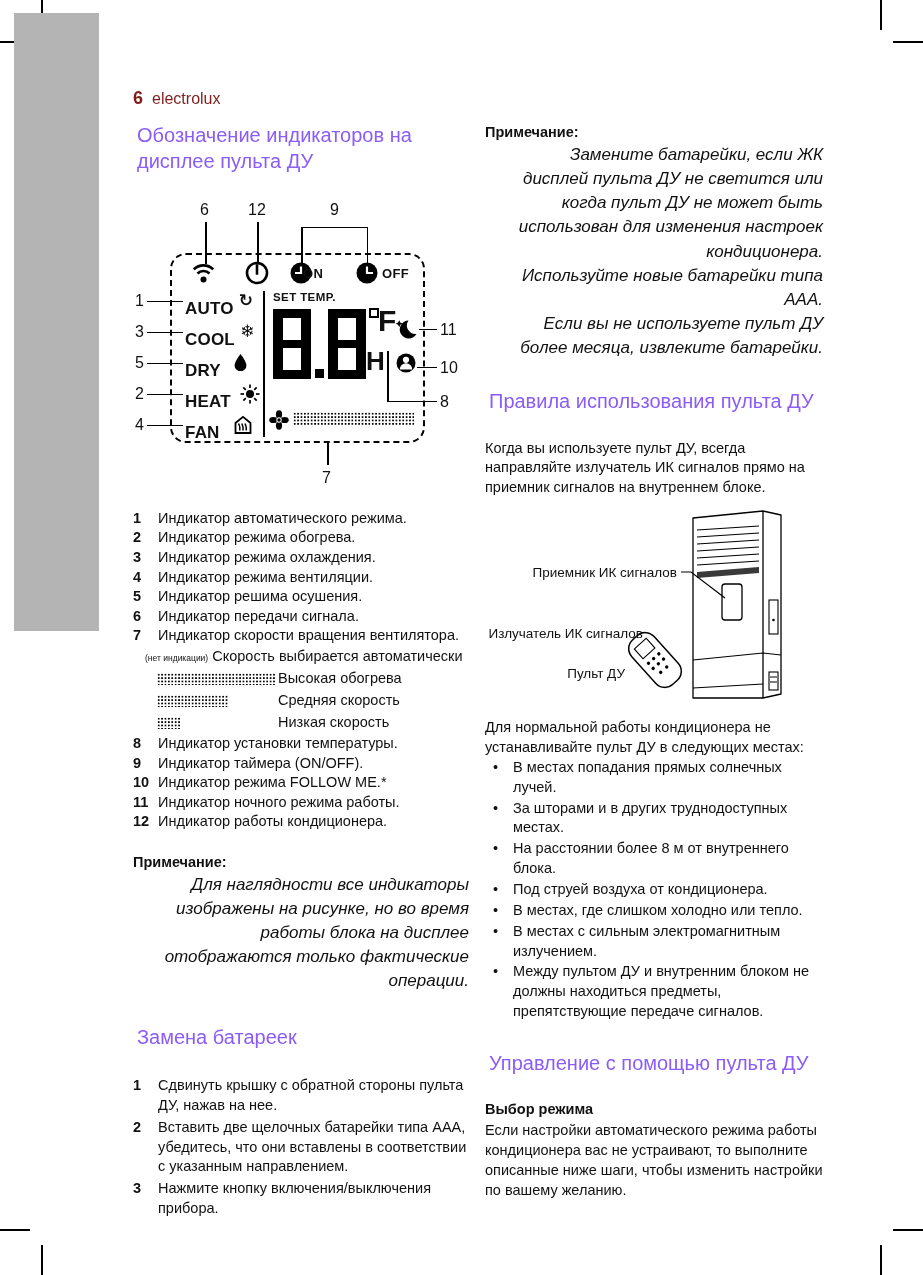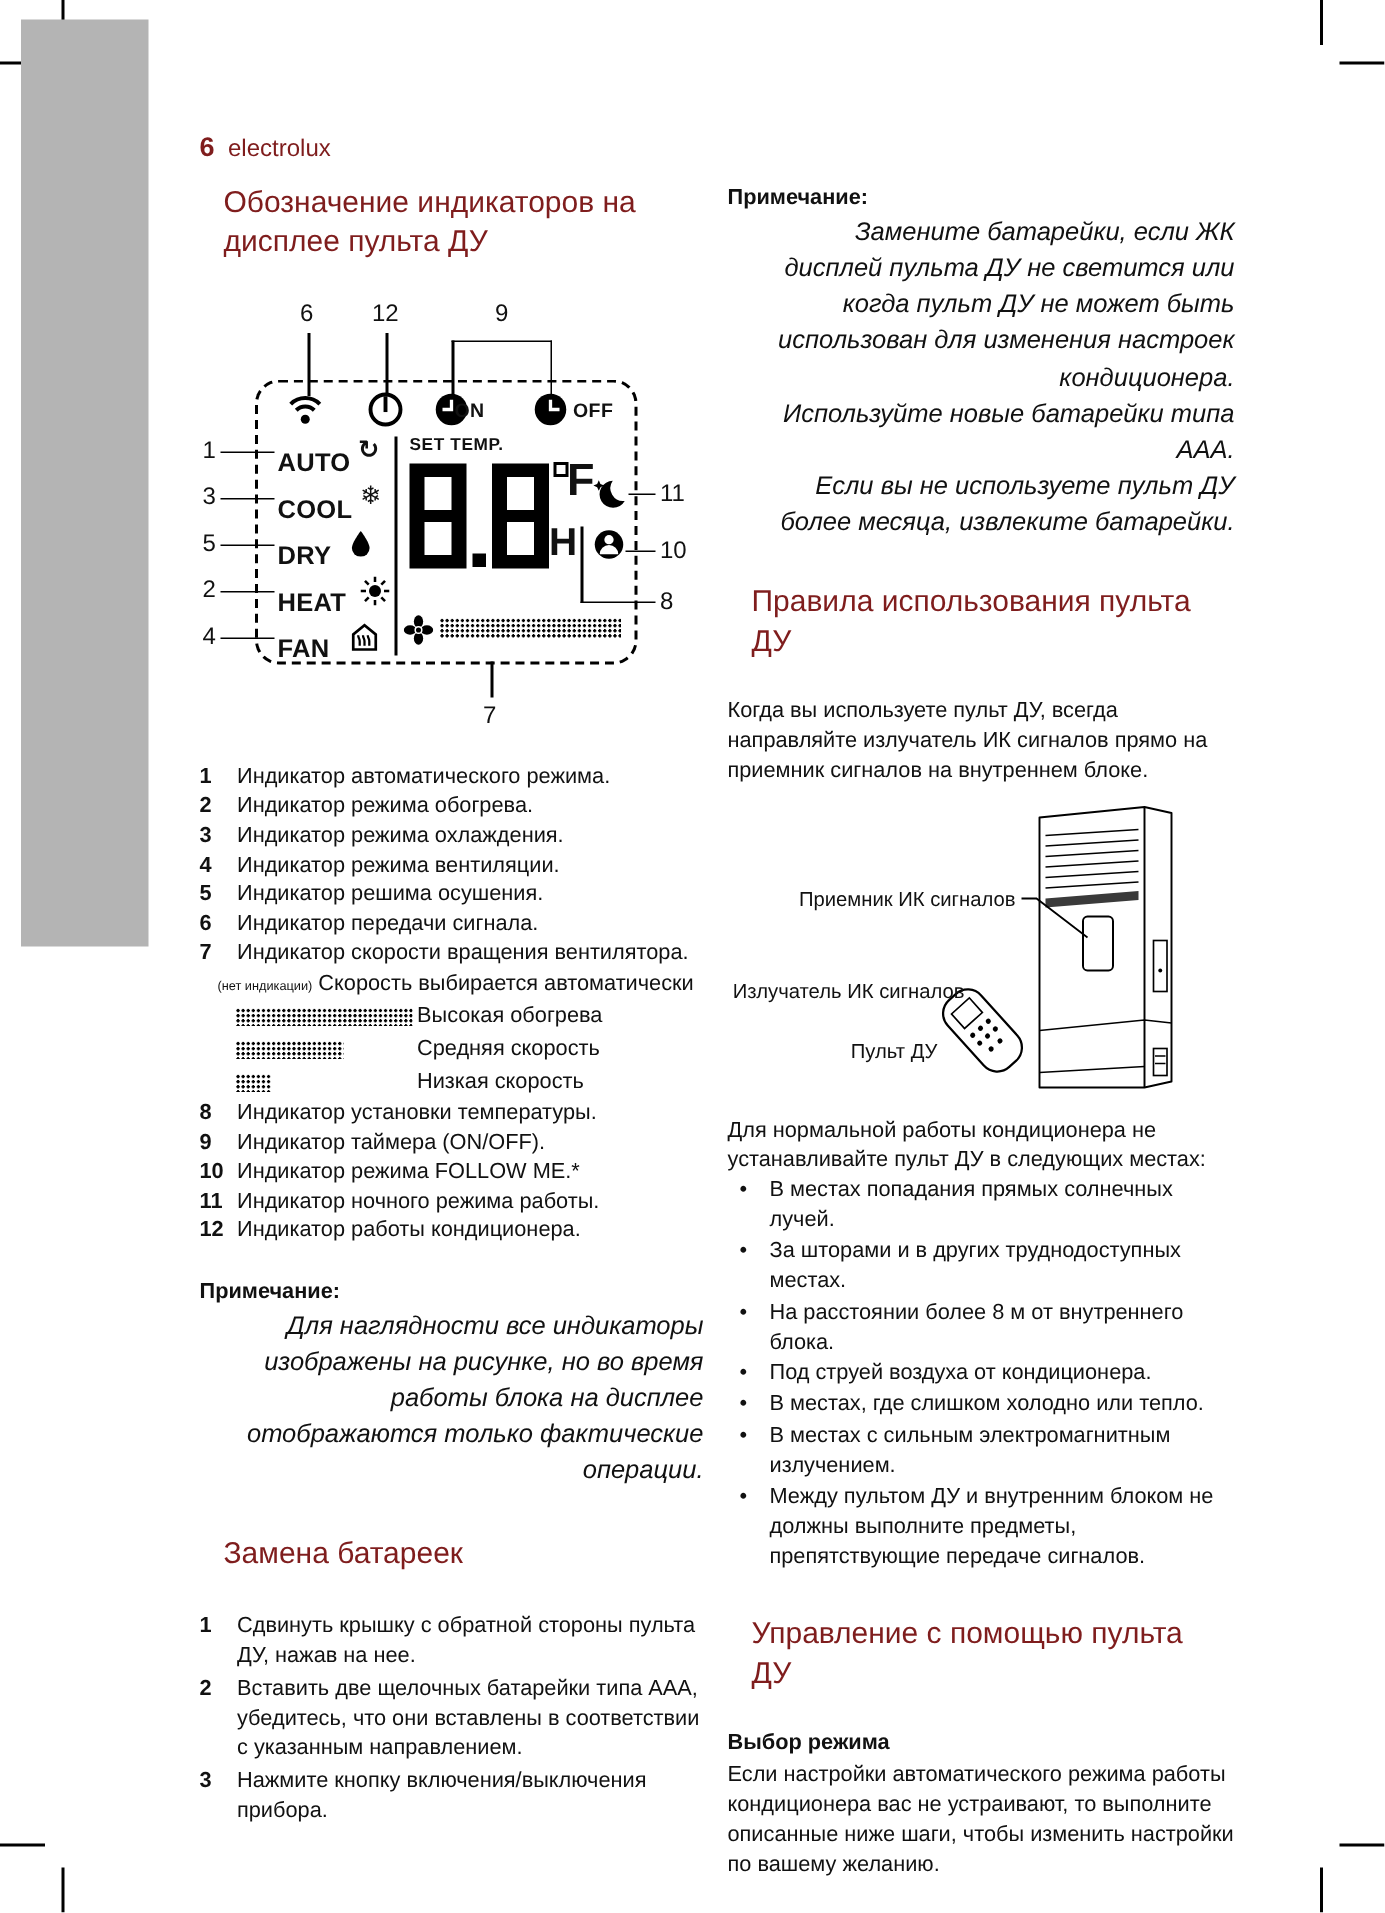--- a/index.html
+++ b/index.html
@@ -9,21 +9,21 @@
     -webkit-font-smoothing:antialiased;overflow:hidden;
   }
   .abs{position:absolute;}
   .mark{position:absolute;background:#000;}
   .graybar{position:absolute;left:14px;top:13px;width:85px;height:618px;background:#b4b4b4;}
   .col{position:absolute;}
   .col-left{left:133px;top:88px;width:336px;}
   .col-right{left:485px;top:122px;width:338px;}
   .brand-line{font-size:16px;color:#7f1d1d;}
   .brand-line .pn{font-weight:700;font-size:18px;margin-right:9px;}
-  h1.sec, h2.sec{font-size:20px;font-weight:400;line-height:1.32;margin:16px;color:#7f1d1d;}
+  h1.sec, h2.sec{font-size:20px;font-weight:400;line-height:1.32;margin:4px;color:#8b5cf6;}
   .body-t{font-size:14.5px;line-height:1.37;color:#111;}
   .bold{font-weight:700;}
   
   .ind-item{position:relative;padding-left:25px;font-size:14.5px;line-height:19.6px;}
   .ind-item .num{position:absolute;left:0;top:0;font-weight:700;}
   .noind{font-size:14.5px;line-height:19px;margin-top:1px;white-space:nowrap;margin-left:12px;}
   .noind .tiny{font-size:8.5px;letter-spacing:0;}
   .speed-row{position:relative;height:22px;}
   .dotbar{background-image:radial-gradient(circle,#000 1.05px,transparent 1.15px);background-size:3.4px 3.4px;}
   .speed-bar{position:absolute;left:24px;top:5px;height:12px;}
@@ -352,21 +352,21 @@
 
   <p class="body-t" style="margin:2px 0 0 0;">Для нормальной работы кондиционера не устанавливайте пульт ДУ в следующих местах:</p>
 
   <div class="blist">
     <div class="b-item"><span>В местах попадания прямых солнечных лучей.</span></div>
     <div class="b-item"><span>За шторами и в других труднодоступных местах.</span></div>
     <div class="b-item"><span>На расстоянии более 8 м от внутреннего блока.</span></div>
     <div class="b-item"><span>Под струей воздуха от кондиционера.</span></div>
     <div class="b-item"><span>В местах, где слишком холодно или тепло.</span></div>
     <div class="b-item"><span>В местах с сильным электромагнитным излучением.</span></div>
-    <div class="b-item"><span>Между пультом ДУ и внутренним блоком не должны выполните предметы, препятствующие передаче сигналов.</span></div>
+    <div class="b-item"><span>Между пультом ДУ и внутренним блоком не должны находиться предметы, препятствующие передаче сигналов.</span></div>
   </div>
 
   <h2 class="sec" style="margin-top:28px;">Управление с помощью пульта ДУ</h2>
 
   <div class="body-t bold" style="margin-top:24px;">Выбор режима</div>
   <p class="body-t" style="margin:1px 0 0 0;">Если настройки автоматического режима работы кондиционера вас не устраивают, то выполните описанные ниже шаги, чтобы изменить настройки по вашему желанию.</p>
 
 </div>
 
 </body></html>

